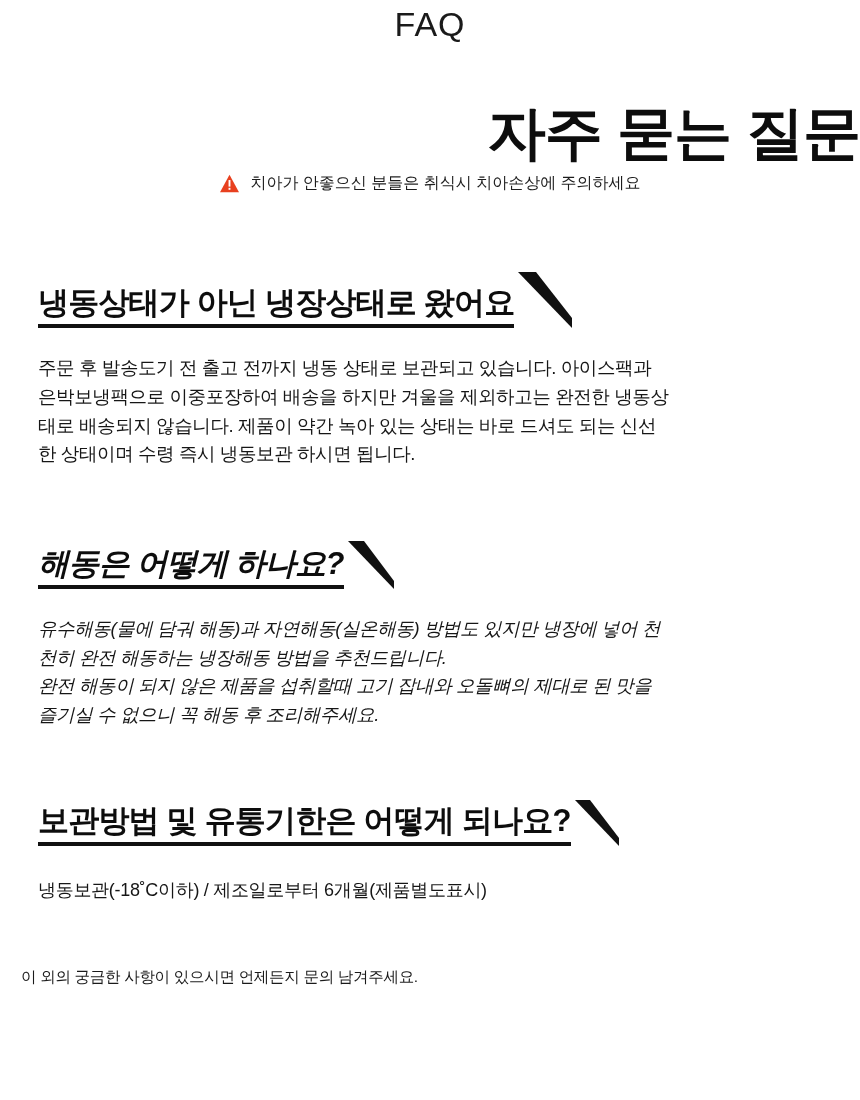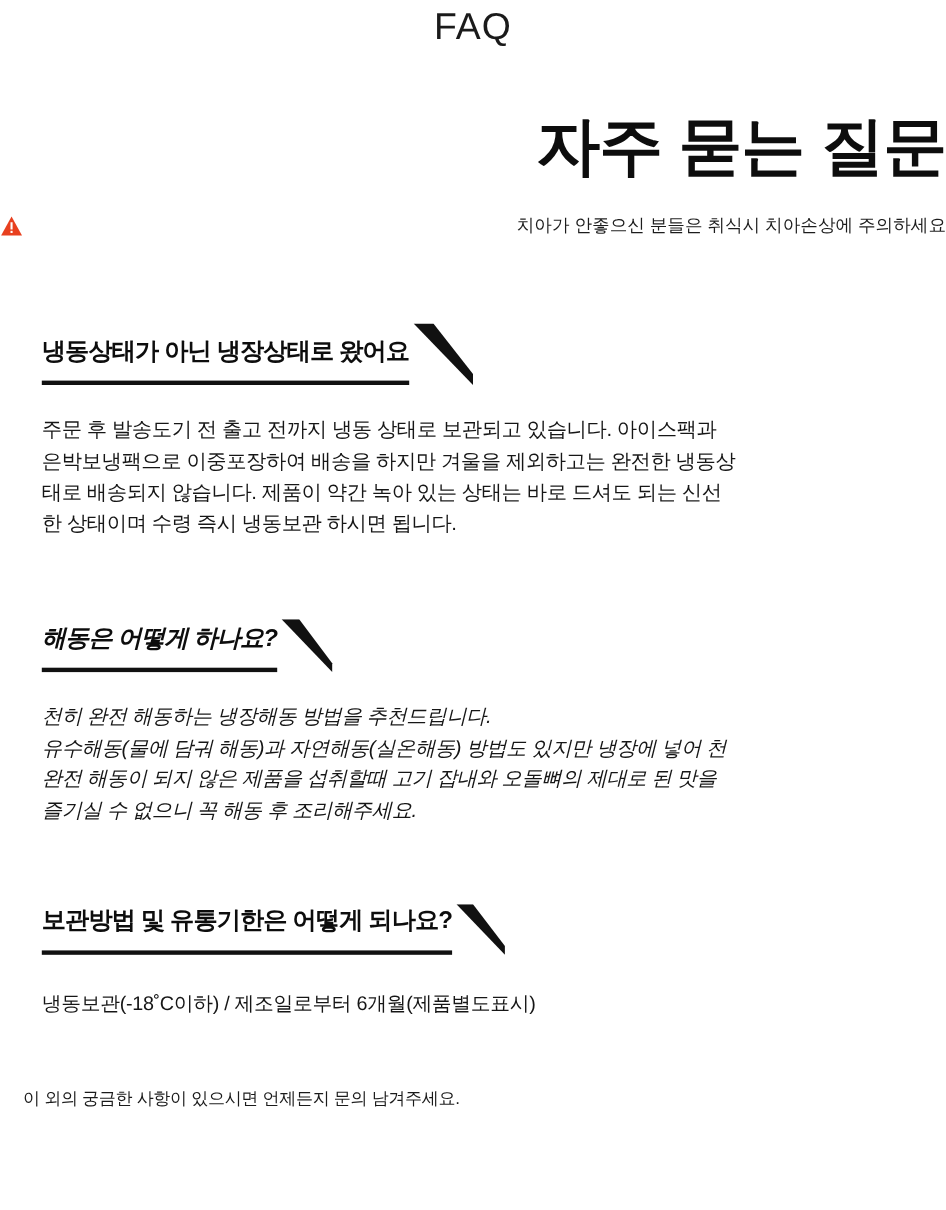--- a/index.html
+++ b/index.html
@@ -36,23 +36,22 @@
     text-align: right;
     font-size: 58px;
     font-weight: 700;
     letter-spacing: -1px;
     margin-top: 52px;
     color: #0d0d0d;
   }
   .notice-row {
     display: flex;
     align-items: center;
-    justify-content: space-between;
+    justify-content: center;
     gap: 10px;
-    margin-top: 22px;
   }
   .warn-icon {
     width: 21px;
     height: 19px;
     display: block;
     flex: 0 0 auto;
   }
   .notice-text {
     font-size: 16px;
     color: #1c1c1c;
@@ -64,26 +63,26 @@
     margin: 0 0 0 0;
     padding: 0 38px;
     box-sizing: border-box;
   }
   .qa-question-wrap {
     display: flex;
     align-items: flex-end;
     gap: 0;
   }
   .qa-question {
-    font-size: 22px;
+    font-size: 31px;
     font-weight: 700;
     letter-spacing: -0.8px;
     color: #0d0d0d;
     border-bottom: 4px solid #111111;
-    padding-bottom: 12px;
+    padding-bottom: 0;
     display: inline-block;
     white-space: nowrap;
   }
   .swoosh {
     flex: 0 0 auto;
     margin-left: 2px;
     margin-bottom: -2px;
   }
   .qa-answer {
     font-size: 18.5px;
@@ -147,22 +146,22 @@
   </section>
 
   <section class="qa block-2">
     <div class="qa-question-wrap">
       <div class="qa-question">해동은 어떻게 하나요?</div>
       <svg class="swoosh" width="50" height="50" viewBox="0 0 50 50">
         <polygon points="2,0 18,0 48,40 48,48" fill="#111111"></polygon>
       </svg>
     </div>
     <div class="qa-answer">
+      <span class="ln">유수해동(물에 담궈 해동)과 자연해동(실온해동) 방법도 있지만 냉장에 넣어 천</span>
       <span class="ln">천히 완전 해동하는 냉장해동 방법을 추천드립니다.</span>
-      <span class="ln">유수해동(물에 담궈 해동)과 자연해동(실온해동) 방법도 있지만 냉장에 넣어 천</span>
       <span class="ln">완전 해동이 되지 않은 제품을 섭취할때 고기 잡내와 오돌뼈의 제대로 된 맛을</span>
       <span class="ln">즐기실 수 없으니 꼭 해동 후 조리해주세요.</span>
     </div>
   </section>
 
   <section class="qa block-3">
     <div class="qa-question-wrap">
       <div class="qa-question">보관방법 및 유통기한은 어떻게 되나요?</div>
       <svg class="swoosh" width="48" height="48" viewBox="0 0 48 48">
         <polygon points="2,0 17,0 46,38 46,46" fill="#111111"></polygon>

